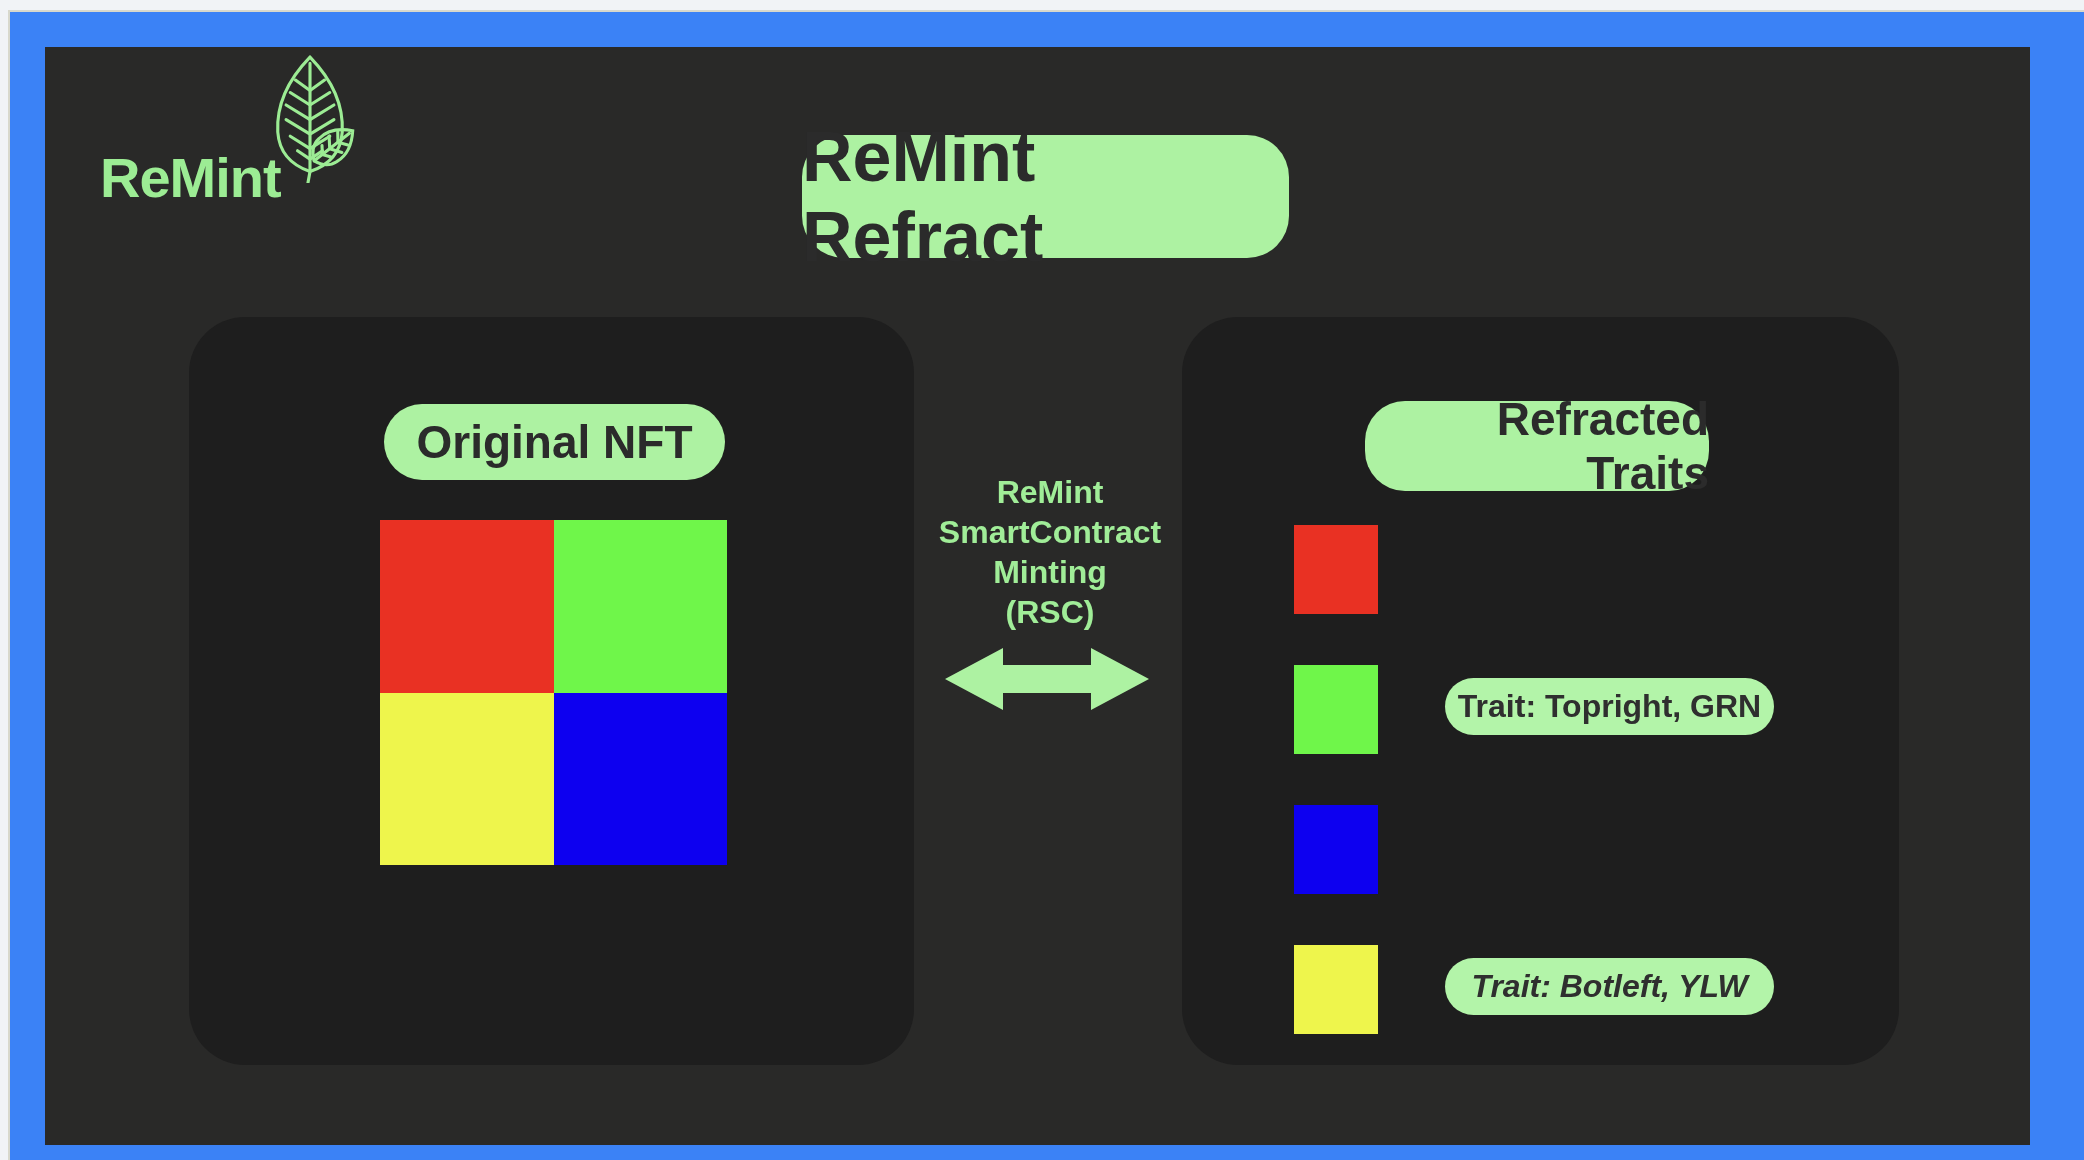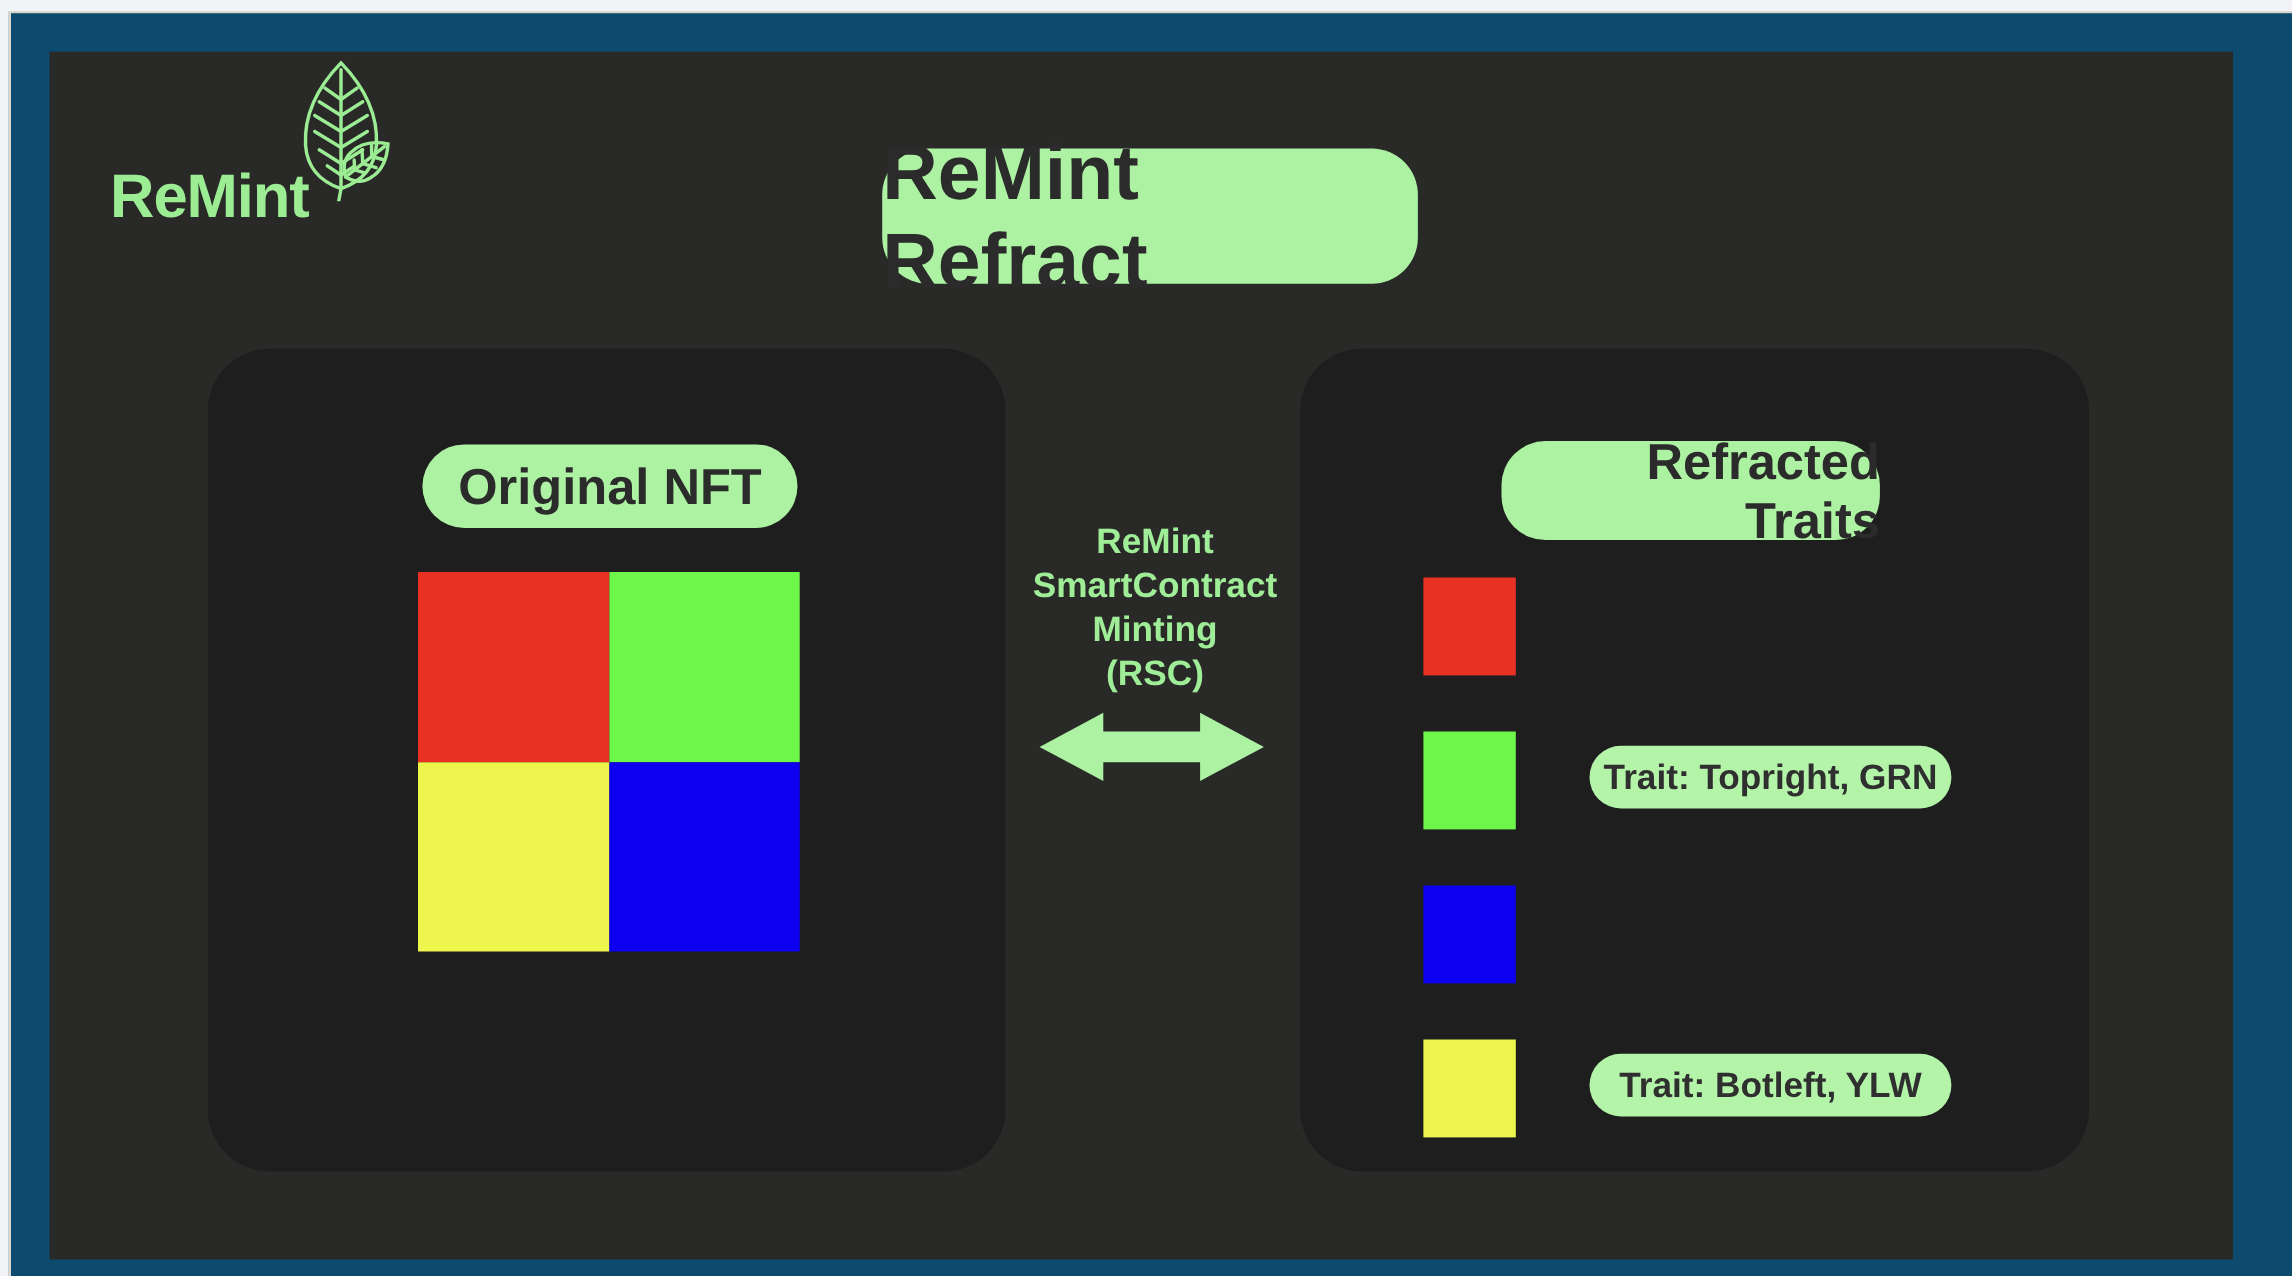--- a/index.html
+++ b/index.html
@@ -7,21 +7,21 @@
     width: 2084px; height: 1160px;
     background: #f1f3f6;
     overflow: hidden;
     font-family: "Liberation Sans", sans-serif;
     position: relative;
   }
   .card {
     position: absolute;
     left: 8px; top: 10px;
     width: 2076px; height: 1150px;
-    background: #0c4a6e;
+    background: #3b82f6;
     border-left: 2px solid #d8d8cc;
     border-top: 2px solid #d8d8cc;
     box-sizing: border-box;
   }
   .canvas {
     position: absolute;
     left: 35px; top: 35px;
     width: 1985px; height: 1098px;
     background: #292928;
   }
@@ -71,21 +71,21 @@
     text-align: center;
     font-size: 32px; line-height: 40px; font-weight: bold;
     color: #a0ed98;
   }
   .mid-arrow { position: absolute; left: 900px; top: 597px; }
   
   .trait-row { position: absolute; left: 0; width: 100%; height: 100px; }
   .trait-row.r0 { top: 208px; }
   .trait-row.r1 { top: 348px; }
   .trait-row.r2 { top: 488px; }
-  .trait-row.r3 { top: 628px; }
+  .trait-row.r3 { top: 628px; font-style: italic; }
   .trait-swatch {
     position: absolute; left: 112px; top: 0;
     width: 84px; height: 89px;
   }
   .trait-pill {
     position: absolute; left: 263px; top: 13px;
     width: 329px; height: 57px;
     background: #b3f4a9; border-radius: 29px;
     display: flex; align-items: center; justify-content: center;
     font-size: 32px; font-weight: 600; color: #2f2f2f;

